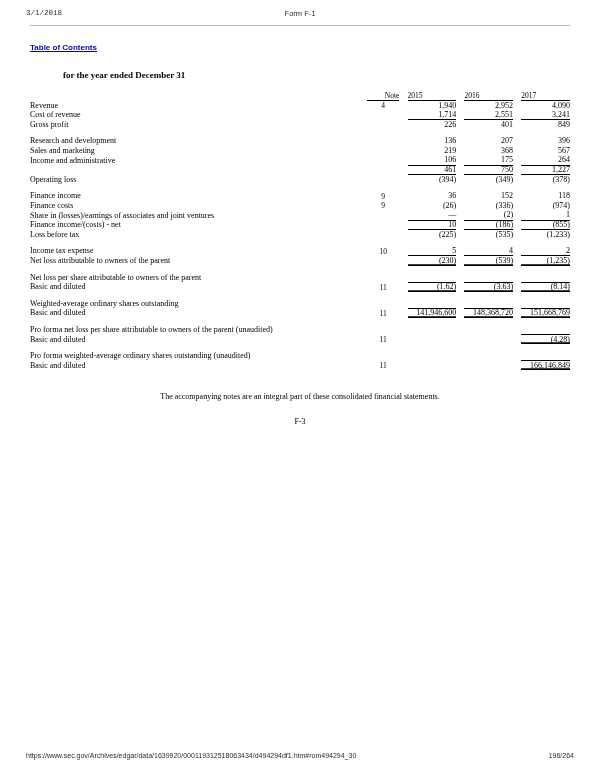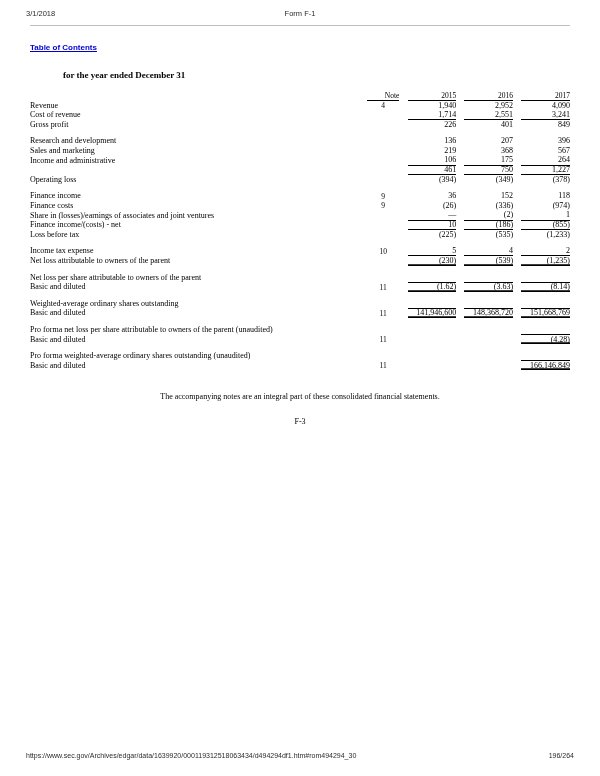--- a/index.html
+++ b/index.html
@@ -22,21 +22,21 @@
     top: 9px;
     left: 0;
     width: 600px;
     height: 14px;
   }
   .print-header .ph-date {
     position: absolute;
     left: 26px;
     top: 0;
     font-size: 7.5px;
-    font-family: Liberation Sans, sans-serif;
+    font-family: Liberation Mono, monospace;
     color: #2b2b2b;
     white-space: nowrap;
   }
   .print-header .ph-title {
     position: absolute;
     left: 0;
     top: 0;
     width: 600px;
     text-align: center;
     font-size: 7.5px;
@@ -131,21 +131,21 @@
   td.gap { width: 8px; }
 
   th.hdr-note {
     text-align: right;
     font-weight: bold;
     font-size: 7.5px;
     border-bottom: 0.9px solid #000;
     padding-bottom: 0.5px;
   }
   th.hdr-year {
-    text-align: right;
+    text-align: left;
     font-weight: bold;
     font-size: 7.5px;
     border-bottom: 0.9px solid #000;
     padding-bottom: 0.5px;
   }
 
   tr.row-h { height: 9.6px; }
   tr.spacer td { height: 7px; font-size: 1px; line-height: 1px; }
 
   .bold { font-weight: bold; }

